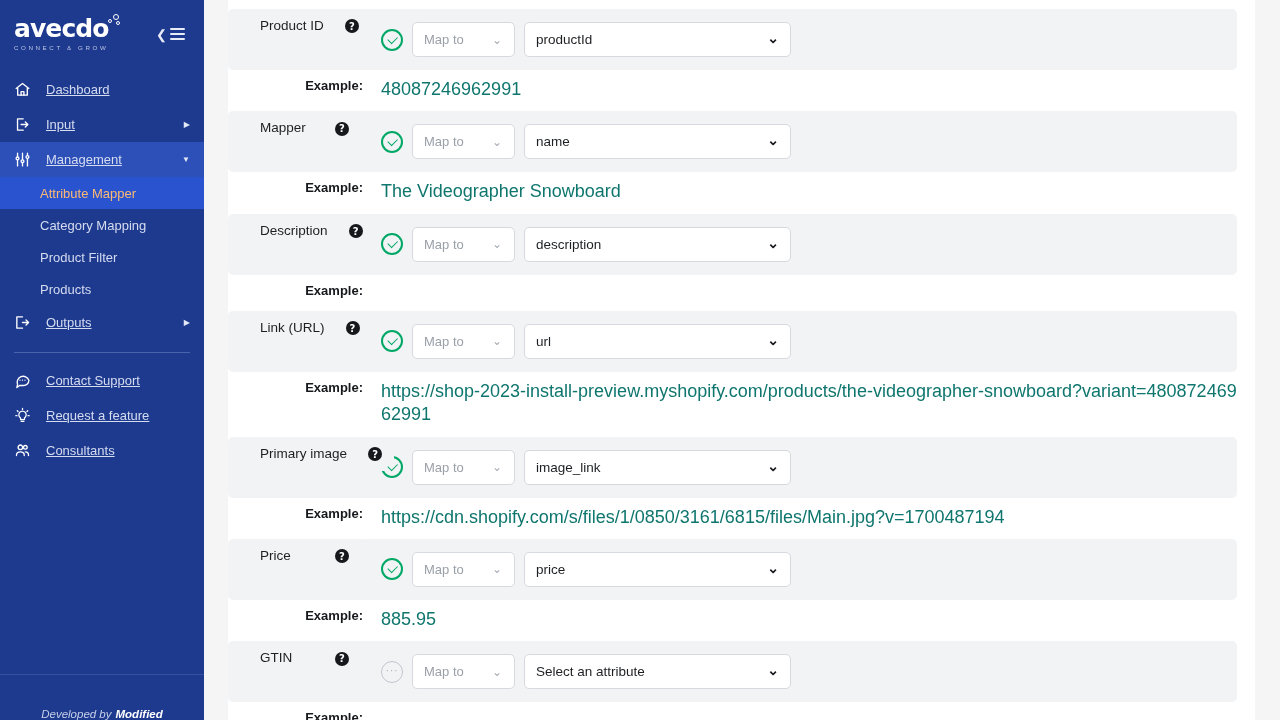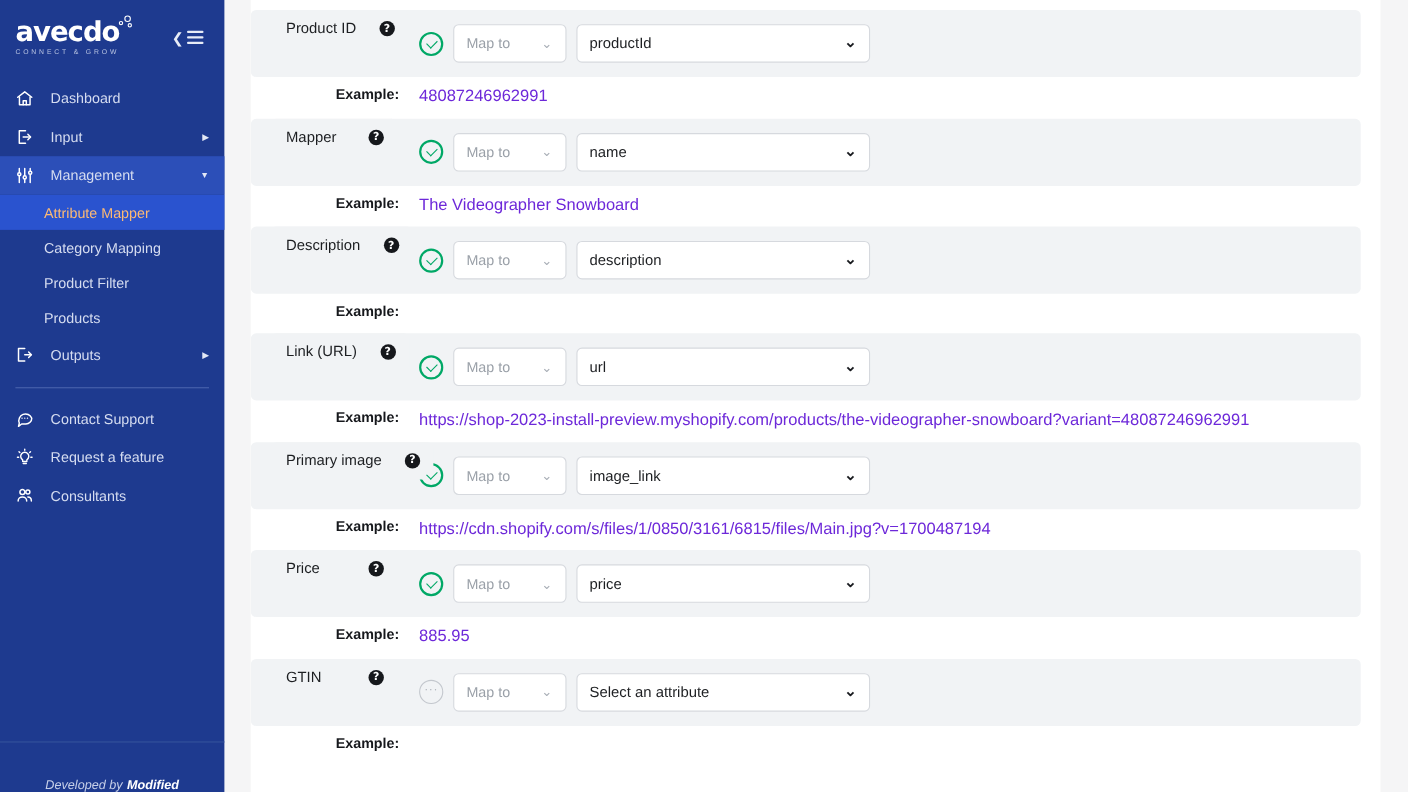--- a/index.html
+++ b/index.html
@@ -56,21 +56,21 @@
     display: flex; align-items: center;
     height: 35px; padding: 0 14px;
     font-size: 13px; color: #d5dcf0; cursor: pointer;
     position: relative;
   }
   .nav-item .ico {
     width: 22px; height: 18px; margin-right: 10px;
     display: flex; align-items: center; justify-content: flex-start;
     color: #ffffff; flex: 0 0 22px;
   }
-  .nav-item .lbl { flex: 1; white-space: nowrap; }
+  .nav-item .lbl { flex: 1; white-space: nowrap; text-decoration: underline; }
   .nav-item .arrow { font-size: 8px; color: #e3e8f6; margin-left: auto; }
   .nav-item.active { background: #2c4fb8; }
   .nav-sub {
     display: flex; align-items: center;
     height: 32px; padding-left: 40px;
     font-size: 13px; color: #d5dcf0; cursor: pointer;
   }
   .nav-sub.active { background: #2a53cf; color: #fdba74; }
   .divider { height: 1px; background: #4a63ad; margin: 12px 14px 10px 14px; }
   .sb-foot {
@@ -157,21 +157,21 @@
   .example {
     display: flex; align-items: flex-start;
     padding: 8px 0 10px 0;
     min-height: 36px;
   }
   .ex-label {
     width: 153px; text-align: right; padding-right: 18px;
     font-size: 13px; font-weight: 700; color: #16181c; flex: 0 0 153px;
   }
   .ex-value {
-    font-size: 15px; color: #6d28d9; line-height: 1.3;
+    font-size: 18px; color: #0f766e; line-height: 1.3;
     word-break: break-all; padding-top: 0px;
   }
 
   
   .right-track {
     position: absolute; right: 0; top: 0;
     width: 25px; height: 720px; background: #f5f5f6;
   }
 </style>
 </head>

